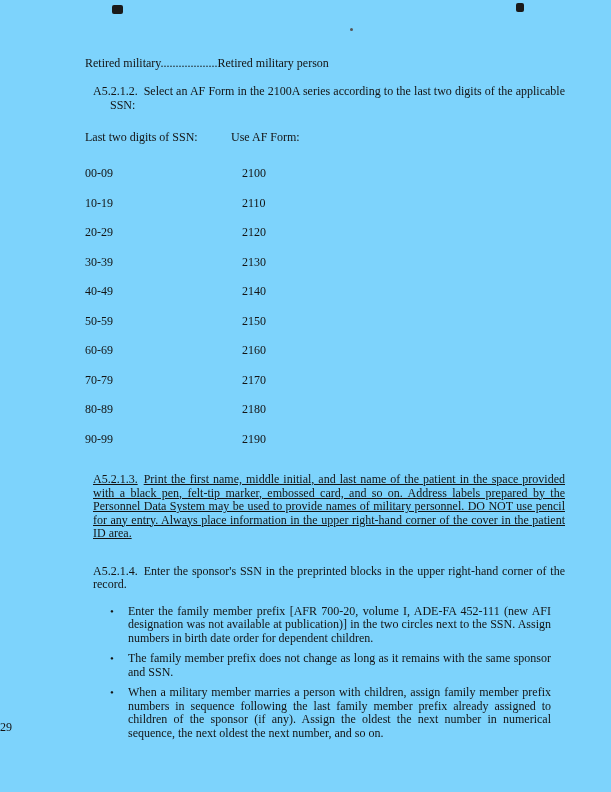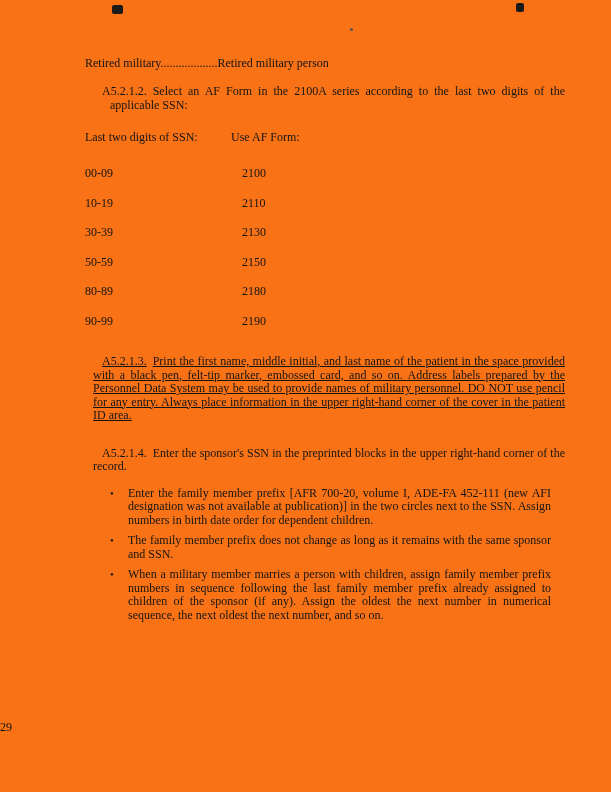--- a/index.html
+++ b/index.html
@@ -7,21 +7,21 @@
   body {
     width: 611px; height: 792px;
     position: relative;
     font-family: "Liberation Serif", "DejaVu Serif", serif;
     font-size: 12px;
     color: #141414;
     overflow: hidden;
   }
   .page {
     position: absolute; inset: 0;
-    background: #f97316;
+    background: #7dd3fc;
     padding: 56px 46px 4px 85px;
   }
   
   .artifact { position: absolute; background: #1a1a1a; border-radius: 2px; }
   .artifact.tl { left: 112px; top: 5px; width: 11px; height: 9px; }
   .artifact.tr { left: 516px; top: 3px; width: 8px; height: 9px; }
   .artifact.speck { left: 350px; top: 28px; width: 3px; height: 3px; background:#555; }
 
   .def-line {
     line-height: 14px;
@@ -30,21 +30,21 @@
   }
   .para {
     line-height: 13.5px;
     text-align: justify;
     padding-left: 8px;
   }
   .para.hang {
     padding-left: 25px;
     text-indent: -17px;
   }
-  .para .plabel { margin-right: 6px; margin-left: 9px; }
+  .para .plabel { margin-right: 6px; }
 
   .ssn-table { margin-top: 18px; }
   .thead { display: flex; height: 14px; margin-bottom: 22px; }
   .thead .c1 { width: 146px; }
   .trow { display: flex; height: 29.5px; align-items: flex-start; gap: 42px; }
   .trow .c1 { width: 115px; }
 
   .sec3 { margin-top: 12px; text-decoration: underline; }
   .sec4 { margin-top: 24px; }
 
@@ -94,26 +94,42 @@
     </div>
     <div class="trow">
       <span class="c1">00-09</span>
       <span class="c2">2100</span>
     </div>
     <div class="trow">
       <span class="c1">10-19</span>
       <span class="c2">2110</span>
     </div>
     <div class="trow">
+      <span class="c1">20-29</span>
+      <span class="c2">2120</span>
+    </div>
+    <div class="trow">
       <span class="c1">30-39</span>
       <span class="c2">2130</span>
     </div>
     <div class="trow">
+      <span class="c1">40-49</span>
+      <span class="c2">2140</span>
+    </div>
+    <div class="trow">
       <span class="c1">50-59</span>
       <span class="c2">2150</span>
+    </div>
+    <div class="trow">
+      <span class="c1">60-69</span>
+      <span class="c2">2160</span>
+    </div>
+    <div class="trow">
+      <span class="c1">70-79</span>
+      <span class="c2">2170</span>
     </div>
     <div class="trow">
       <span class="c1">80-89</span>
       <span class="c2">2180</span>
     </div>
     <div class="trow">
       <span class="c1">90-99</span>
       <span class="c2">2190</span>
     </div>
   </div>

